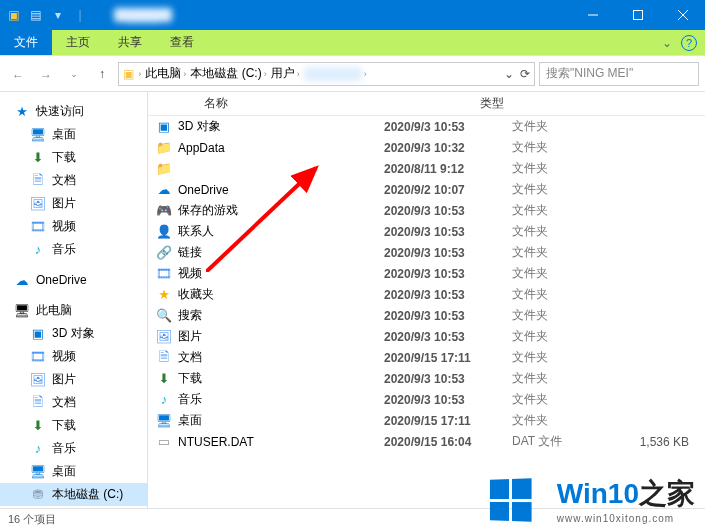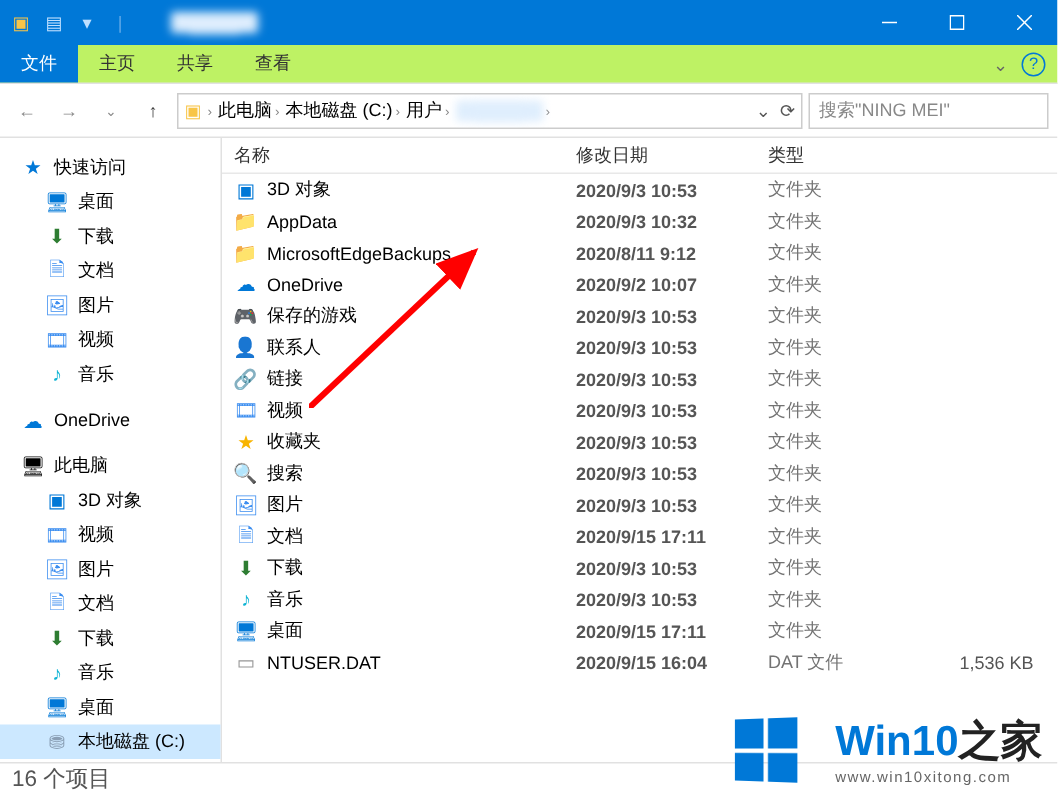--- a/index.html
+++ b/index.html
@@ -31,36 +31,36 @@
 .content { display: flex; height: calc(530px - 30px - 26px - 36px - 22px); }
 .sidebar { width: 148px; border-right: 1px solid #e1e1e1; overflow-y: auto; font-size: 12px; padding-top: 8px; position: relative; }
 .sidebar .group-title { display: flex; align-items: center; gap: 6px; padding: 3px 6px 3px 14px; cursor: pointer; }
 .sidebar .item { display: flex; align-items: center; gap: 6px; padding: 3px 6px 3px 30px; cursor: pointer; }
 .sidebar .item.sel { background: #cce8ff; }
 .sidebar .spacer-row { height: 8px; }
 .sidebar .icon { width: 16px; height: 16px; display: inline-flex; align-items: center; justify-content: center; font-size: 13px; }
 
 .main { flex: 1; display: flex; flex-direction: column; overflow: hidden; position: relative; }
 .cols { height: 24px; display: flex; align-items: center; border-bottom: 1px solid #e8e8e8; font-size: 12px; color: #333; }
-.cols .col { padding: 0 8px; border-right: 1px solid transparent; }
+.cols .col { padding: 0 8px; border-right: 1px solid transparent; margin-left: 48px; }
 .col-name { width: 228px; }
 .col-date { width: 128px; }
 .col-type { width: 106px; }
 .col-size { flex: 1; }
 
 .filelist { flex: 1; overflow-y: auto; font-size: 12px; }
 .row { height: 21px; display: flex; align-items: center; cursor: default; }
 .row .cell { padding: 0 8px; overflow: hidden; white-space: nowrap; text-overflow: ellipsis; }
 .row .cell.name { width: 228px; display: flex; align-items: center; gap: 6px; }
 .row .cell.date { width: 128px; color: #555; font-weight: bold; }
 .row .cell.type { width: 106px; color: #737373; }
 .row .cell.size { flex: 1; text-align: right; color: #555; padding-right: 16px; }
 .row .ficon { width: 16px; height: 16px; display: inline-flex; align-items: center; justify-content: center; font-size: 13px; }
 
-.statusbar { height: 22px; border-top: 1px solid #e1e1e1; display: flex; align-items: center; font-size: 15px; padding: 0 8px; color: #555; }
+.statusbar { height: 22px; border-top: 1px solid #e1e1e1; display: flex; align-items: center; font-size: 11px; padding: 0 8px; color: #555; }
 
 .arrow { position: absolute; top: 70px; left: 58px; pointer-events: none; z-index: 50; }
 
 .watermark { position: absolute; right: 10px; bottom: 6px; display: flex; align-items: center; gap: 26px; z-index: 60; pointer-events: none;}
 .watermark .winlogo { width: 42px; height: 42px; display: grid; grid-template-columns: 1fr 1fr; grid-template-rows: 1fr 1fr; gap: 3px; transform: perspective(80px) rotateY(-8deg); }
 .watermark .winlogo div { background: #0078d7; }
 .watermark .txt1 { font-size: 28px; font-weight: 600; color: #0078d7; }
 .watermark .txt1 .zh { color: #222; }
 .watermark .txt2 { font-size: 10px; color: #666; display:block; letter-spacing: 1px;}
 
@@ -229,21 +229,20 @@
     <div class="item sel">
         <span class="icon disk-icon">⛃</span>
         <span>本地磁盘 (C:)</span>
       </div>
     <div class="item"></div>
   </div>
 
   <div class="main">
     <div class="cols">
       <div class="col col-name">名称</div>
-      <div class="col col-date">修改日期</div>
       <div class="col col-type">类型</div>
     </div>
     <div class="filelist" id="filelist">
         <div class="row">
           <div class="cell name">
             <span class="ficon blue-icon">▣</span>
             <span>3D 对象</span>
           </div>
           <div class="cell date">2020/9/3 10:53</div>
           <div class="cell type">文件夹</div>
@@ -254,21 +253,20 @@
             <span class="ficon folder-icon">📁</span>
             <span>AppData</span>
           </div>
           <div class="cell date">2020/9/3 10:32</div>
           <div class="cell type">文件夹</div>
           <div class="cell size"></div>
         </div>
         <div class="row">
           <div class="cell name">
             <span class="ficon folder-icon">📁</span>
-            <span>MicrosoftEdgeBackups</span>
           </div>
           <div class="cell date">2020/8/11 9:12</div>
           <div class="cell type">文件夹</div>
           <div class="cell size"></div>
         </div>
         <div class="row">
           <div class="cell name">
             <span class="ficon blue-icon">☁</span>
             <span>OneDrive</span>
           </div>

